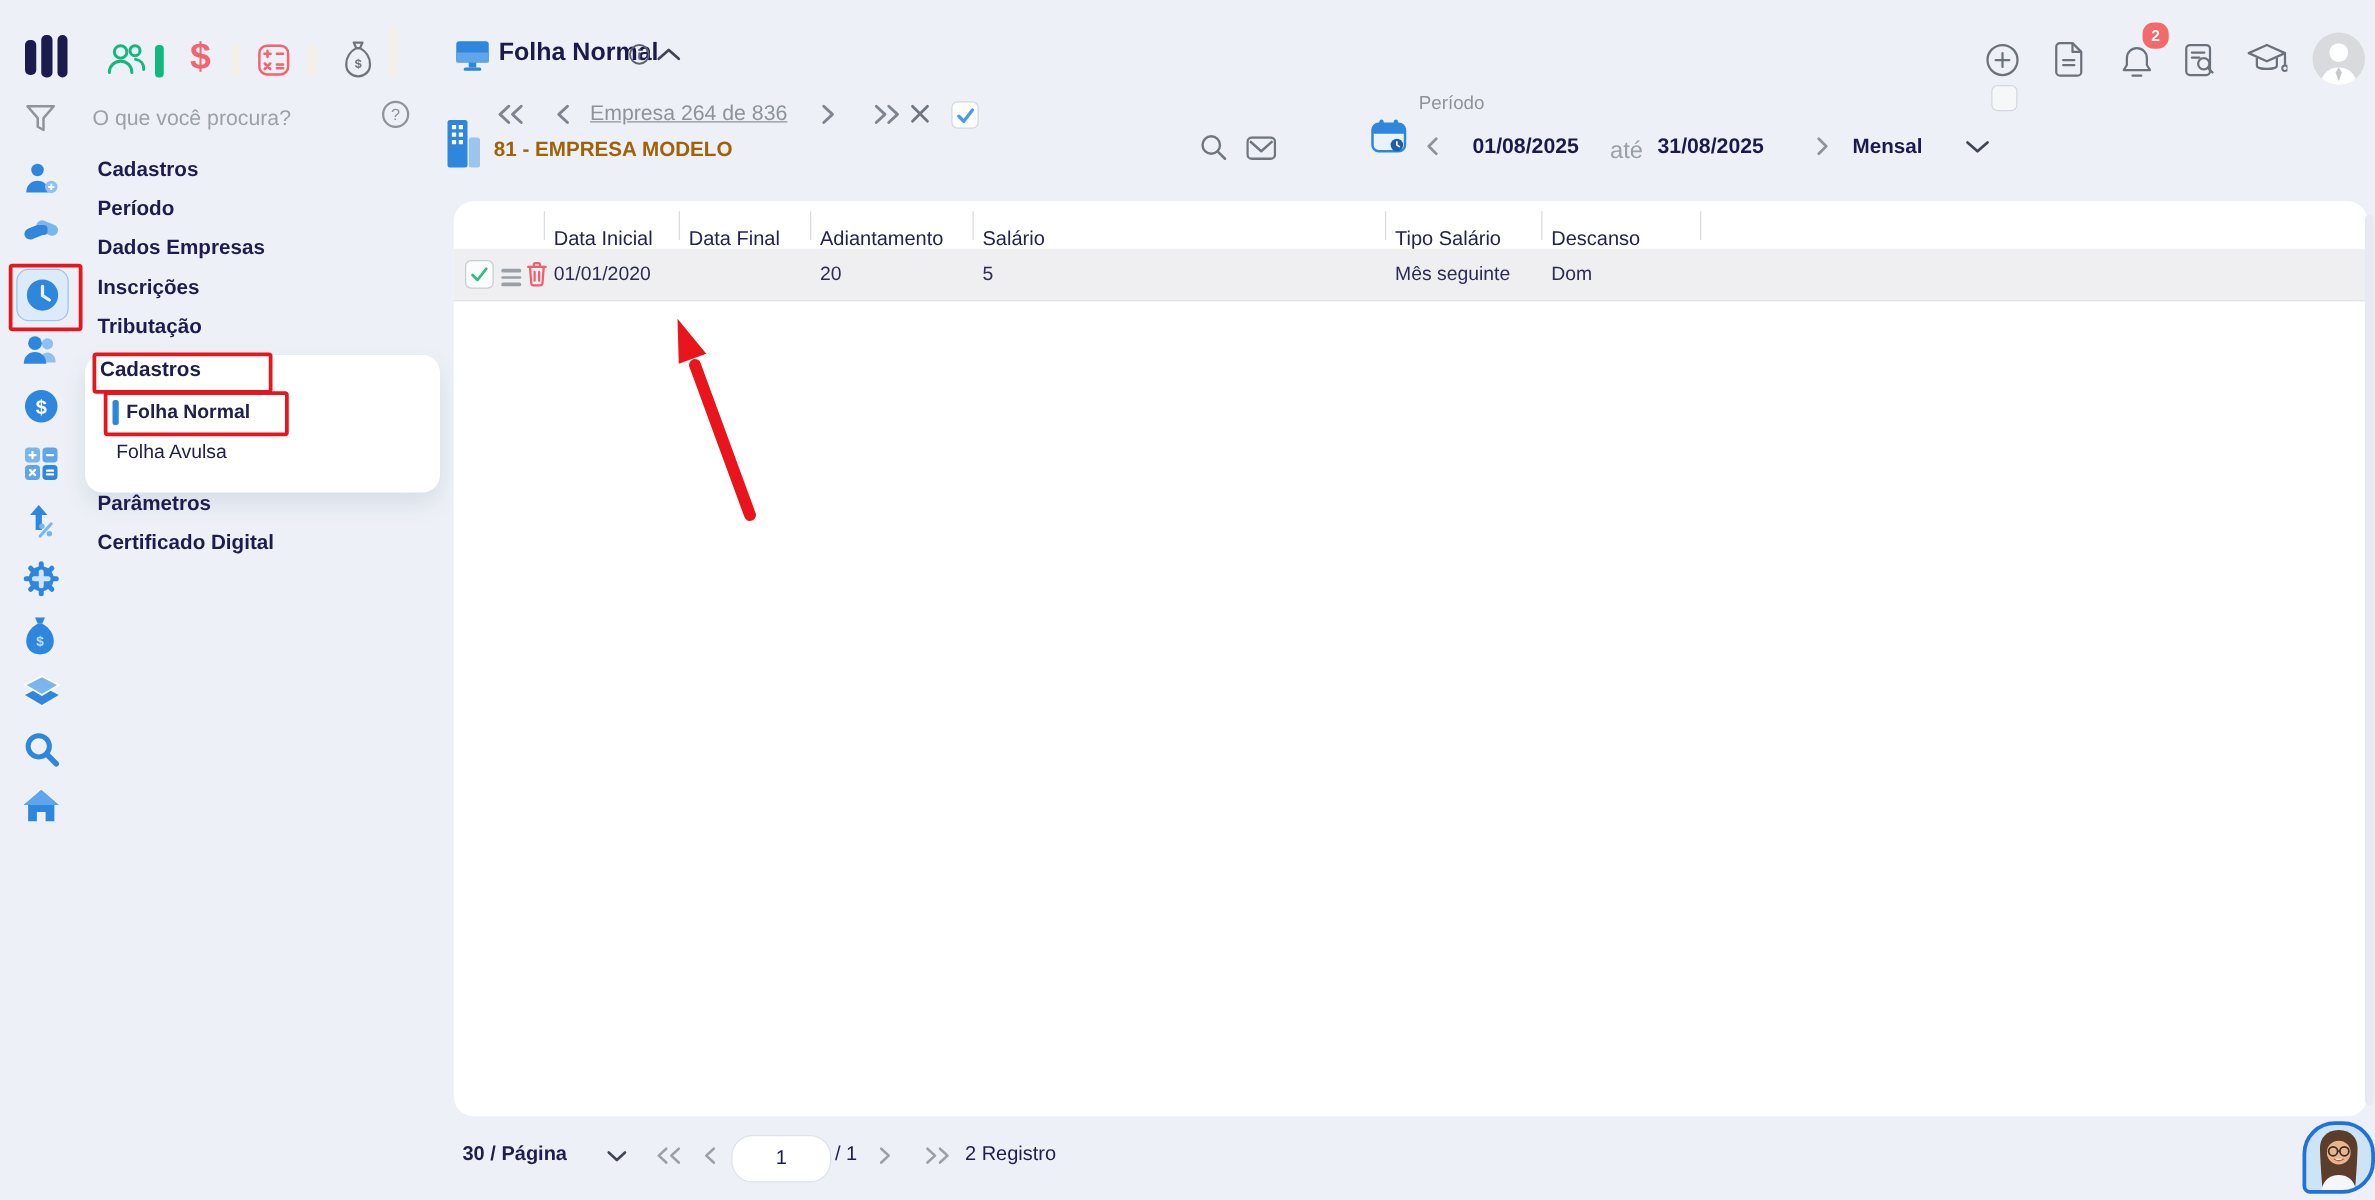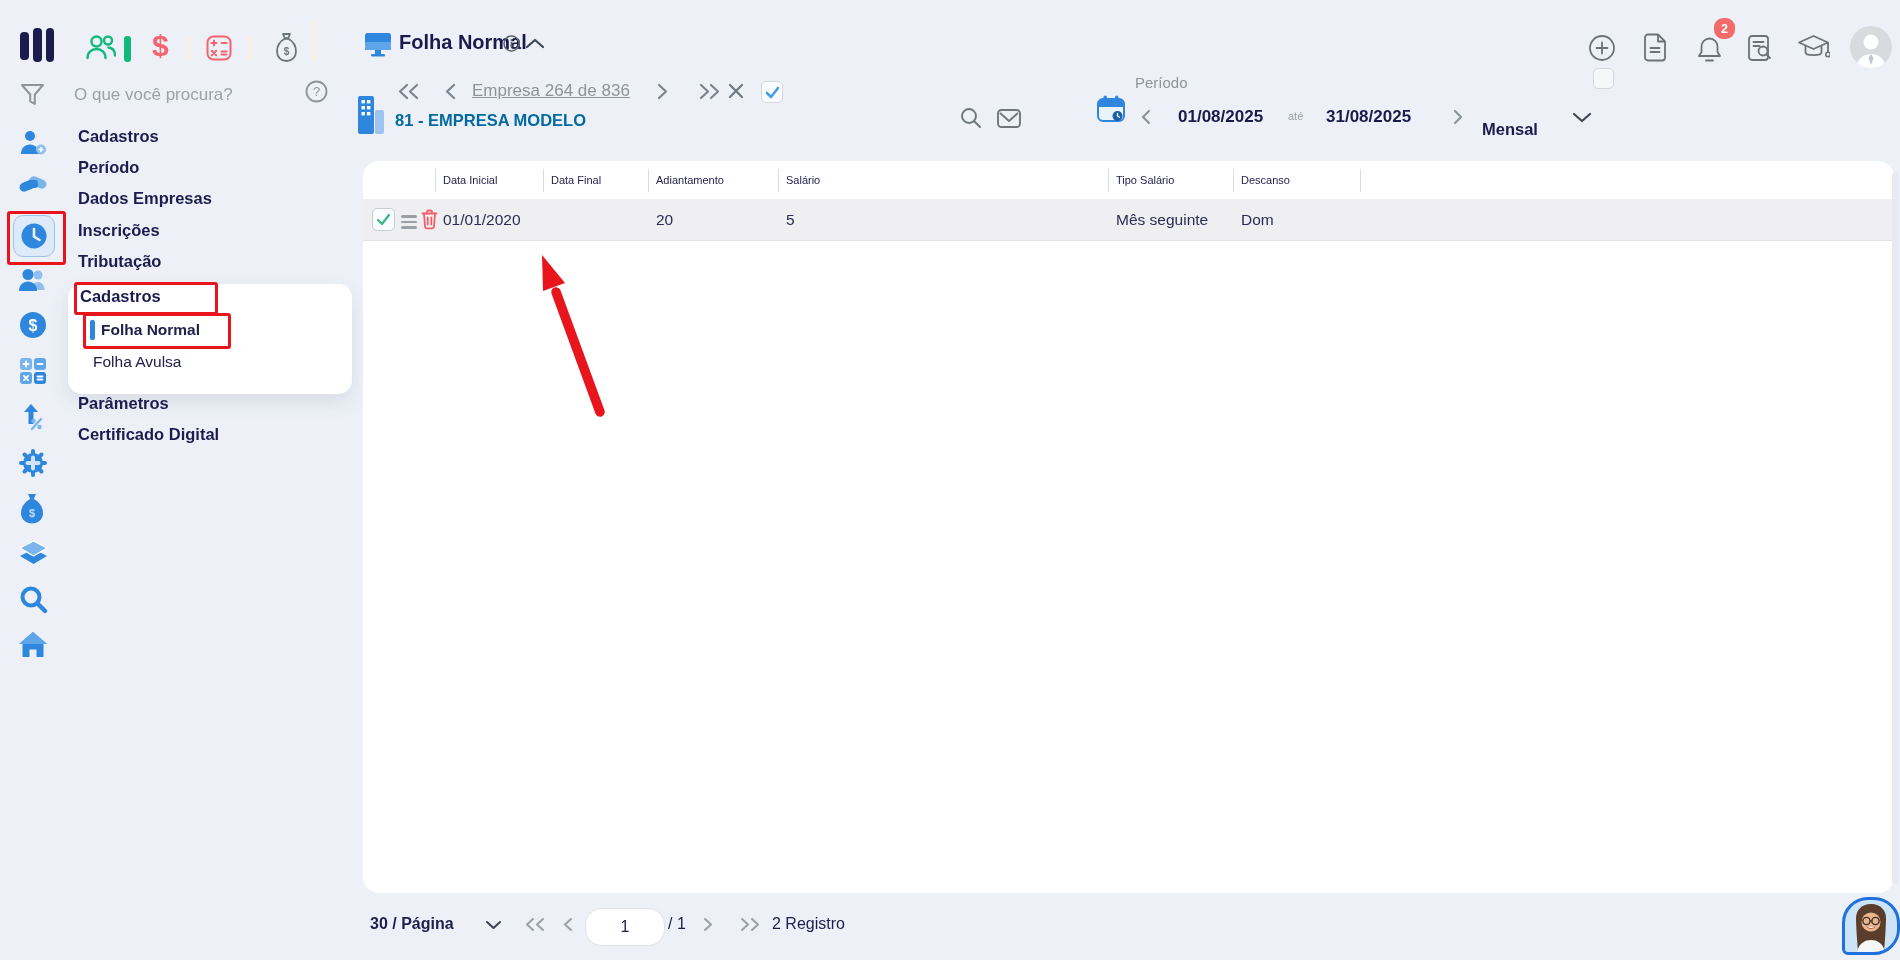--- a/index.html
+++ b/index.html
@@ -16,32 +16,32 @@
   .search-input::placeholder{color:#9ba1ab;}
   
   .menu-item{position:absolute;left:78px;font-weight:700;font-size:16.5px;color:#1c1c4e;line-height:25px;cursor:pointer;white-space:nowrap;}
   .submenu-panel{position:absolute;left:68px;top:284px;width:284px;height:110px;background:#fff;border-radius:14px;box-shadow:0 8px 20px rgba(30,40,90,.10);}
   .submenu-item{position:absolute;font-weight:600;font-size:15.5px;color:#20204d;line-height:22px;cursor:pointer;white-space:nowrap;}
   .clock-tile{position:absolute;left:13px;top:215px;width:40px;height:40px;background:#dceafa;border:1.5px solid #9ec3e8;border-radius:10px;display:flex;align-items:center;justify-content:center;}
   .red-box{position:absolute;border:3px solid #e8151d;border-radius:3px;z-index:30;pointer-events:none;}
   
   .page-title{position:absolute;font-size:20px;font-weight:800;color:#1b1b4b;white-space:nowrap;}
   .nav-counter{position:absolute;font-size:17px;color:#8d939c;white-space:nowrap;}
-  .company-name{position:absolute;font-size:16.5px;font-weight:700;color:#0369a1;white-space:nowrap;}
+  .company-name{position:absolute;font-size:16.5px;font-weight:700;color:#a16207;white-space:nowrap;}
   .period-label{position:absolute;font-size:15px;color:#8d939c;}
   .date-strong{position:absolute;font-size:17px;font-weight:700;color:#1b1b4b;white-space:nowrap;}
-  .ate{position:absolute;font-size:11px;color:#9aa0a8;}
+  .ate{position:absolute;font-size:19px;color:#9aa0a8;}
   .mode-strong{position:absolute;font-size:16.5px;font-weight:700;color:#1b1b4b;}
   .checkbox{position:absolute;border-radius:5px;background:#fbfcfd;border:1.5px solid #d4d8de;display:flex;align-items:center;justify-content:center;cursor:pointer;}
   .badge{position:absolute;min-width:21px;height:21px;border-radius:11px;background:#f36a6a;border:2px solid #eef2f7;color:#fff;font-size:12.5px;font-weight:700;display:flex;align-items:center;justify-content:center;}
   .avatar-circle{position:absolute;width:42px;height:42px;border-radius:50%;background:#d8dadd;overflow:hidden;cursor:pointer;}
   
   .main-panel{position:absolute;left:363px;top:161px;width:1531px;height:732px;background:#fff;border-radius:16px;}
   .th-sep{position:absolute;top:8px;width:1px;height:23px;background:#d9dce2;}
-  .th{position:absolute;top:0;height:38px;line-height:38px;font-size:11px;color:#23234e;white-space:nowrap;cursor:pointer;}
+  .th{position:absolute;top:12px;height:38px;line-height:38px;font-size:16px;color:#23234e;white-space:nowrap;cursor:pointer;}
   .data-row{position:absolute;left:0;top:38px;width:1531px;height:41px;background:#efeff2;border-bottom:1px solid #e0e2e6;cursor:pointer;}
   .td{position:absolute;top:0;height:41px;line-height:41px;font-size:15.5px;color:#2c2c52;white-space:nowrap;}
   .hamburger span{display:block;width:16px;height:2.5px;background:#9aa0a6;border-radius:2px;margin:3px 0;}
   
   .foot-text{position:absolute;font-size:16px;color:#1d1d4e;white-space:nowrap;}
   .page-pill{position:absolute;left:585px;top:908px;width:74px;height:34px;border-radius:17px;border:1.5px solid #dfe2e8;background:#fff;text-align:center;font-family:"Liberation Sans",sans-serif;font-size:16px;color:#1d1d4e;outline:none;}
   .scroll-track{position:absolute;left:1892px;top:172px;width:7px;height:712px;background:#e7eaf3;border-radius:4px;cursor:pointer;}
   .chat-bubble{position:absolute;left:1842px;top:897px;width:52px;height:52px;border:3px solid #1f72dd;border-radius:26px 26px 26px 6px;background:#cde4f7;overflow:hidden;cursor:pointer;}
 </style>
 </head>
@@ -313,21 +313,21 @@
       </svg>
   </div>
   <div class="date-strong" style="left:1178px;top:107px;">01/08/2025</div>
   <div class="ate" style="left:1288px;top:110px;">até</div>
   <div class="date-strong" style="left:1326px;top:107px;">31/08/2025</div>
   <div class="abs" style="left:1452px;top:109px;">
     <svg width="12" height="16" viewBox="0 0 12 16">
         <polyline points="3,2 9,8 3,14" fill="none" stroke="#8d939c" stroke-width="2.2" stroke-linecap="round" stroke-linejoin="round"></polyline>
       </svg>
   </div>
-  <div class="mode-strong" style="left:1482px;top:120px;">Mensal</div>
+  <div class="mode-strong" style="left:1482px;top:108px;">Mensal</div>
   <div class="abs" style="left:1572px;top:112px;">
     <svg width="20" height="11" viewBox="0 0 20 11">
         <polyline points="2,2 10,9 18,2" fill="none" stroke="#3f4754" stroke-width="2.2" stroke-linecap="round" stroke-linejoin="round"></polyline>
       </svg>
   </div>
   <div class="checkbox" style="left:1593px;top:68px;width:19px;height:19px;background:#f6f7f9;"></div>
 
   <div class="abs" style="left:1588px;top:34px;">
     <svg width="28" height="28" viewBox="0 0 28 28">
         <circle cx="14" cy="14" r="12" fill="none" stroke="#6b727c" stroke-width="1.8"></circle>

